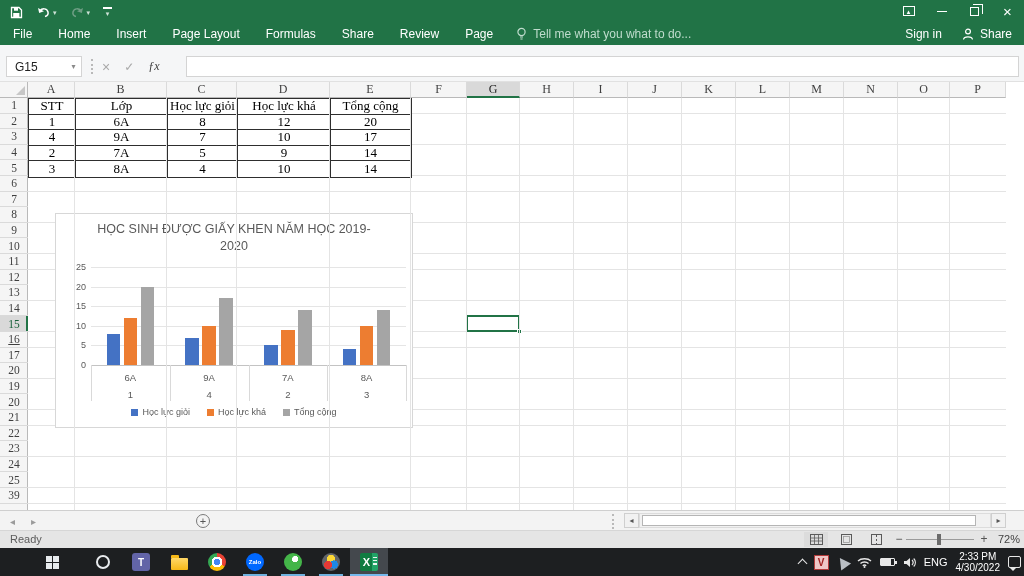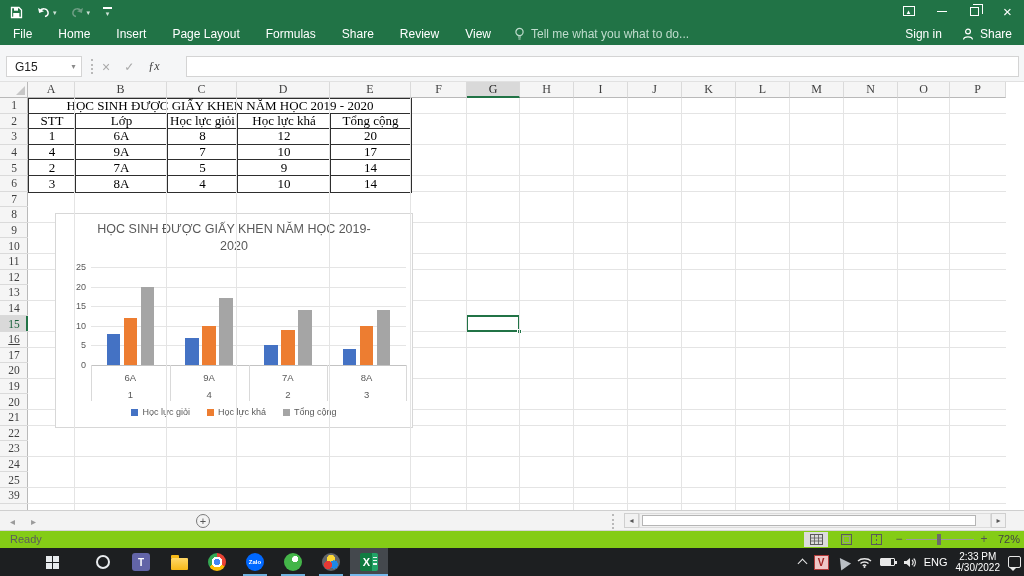--- a/index.html
+++ b/index.html
@@ -85,21 +85,21 @@
   .stab{display:flex;align-items:center;padding:0 13px;border-right:1px solid #c9c9c9;height:20px}
   .stab:first-child{border-left:1px solid #c9c9c9}
   .stab.active{background:#fff;font-weight:bold;color:#17603a;box-shadow:inset 0 -2px 0 #217346}
   .addsheet{position:absolute;left:196px;top:3px;width:14px;height:14px;border:1px solid #7a7a7a;border-radius:50%;display:flex;align-items:center;justify-content:center;font-size:11px;color:#555;line-height:1}
   .hs-left{position:absolute;left:624px;top:2px;width:15px;height:15px;background:#f1f1f1;border:1px solid #cfcfcf;display:flex;align-items:center;justify-content:center;font-size:8px;color:#555}
   .hs-track{position:absolute;left:639px;top:2px;width:352px;height:15px;background:#f1f1f1;border:1px solid #dcdcdc}
   .hs-thumb{position:absolute;left:2px;top:1px;width:334px;height:11px;background:#fff;border:1px solid #b5b5b5}
   .hs-right{position:absolute;left:991px;top:2px;width:15px;height:15px;background:#f1f1f1;border:1px solid #cfcfcf;display:flex;align-items:center;justify-content:center;font-size:8px;color:#555}
 
   
-  .statusbar{position:absolute;top:530px;left:0;right:0;height:18px;background:#84cc16;border-top:1px solid #d6d6d6;font-size:11px;color:#5c5c5c}
+  .statusbar{position:absolute;top:530px;left:0;right:0;height:18px;background:#e5e5e5;border-top:1px solid #d6d6d6;font-size:11px;color:#5c5c5c}
   .sb-ready{position:absolute;left:10px;top:2px}
   .views{position:absolute;left:804px;top:1px;display:flex;gap:6px;align-items:center}
   .view-btn{width:24px;height:15px;display:flex;align-items:center;justify-content:center}
   .view-btn.active{background:#dcdcdc}
   .zoom-minus{position:absolute;left:893px;top:1px;width:12px;text-align:center;color:#555;font-size:12px}
   .zoom-track{position:absolute;left:906px;top:8px;width:68px;border-top:1px solid #9b9b9b}
   .zoom-handle{position:absolute;left:937px;top:3px;width:4px;height:11px;background:#6b6b6b}
   .zoom-plus{position:absolute;left:978px;top:1px;width:12px;text-align:center;color:#555;font-size:12px}
   .zoom-pct{position:absolute;left:992px;top:2px;width:28px;text-align:right;color:#444}
 
@@ -190,21 +190,21 @@
     </div>
     <div class="tabrow">
       <span id="ribbon-tabs" style="display:flex;height:23px">
           <div class="rtab">File</div>
           <div class="rtab">Home</div>
           <div class="rtab">Insert</div>
           <div class="rtab">Page Layout</div>
           <div class="rtab">Formulas</div>
           <div class="rtab">Share</div>
           <div class="rtab">Review</div>
-          <div class="rtab">View</div>
+          <div class="rtab">Page</div>
         </span>
       <span class="tellme">
         <svg width="11" height="13">
             <circle cx="5.5" cy="5" r="3.6" fill="none" stroke="#bfdccd" stroke-width="1.2"></circle>
             <path d="M4 10 h3 M4.4 12 h2.2" stroke="#bfdccd" stroke-width="1.2"></path>
           </svg>
         <span>Tell me what you what to do...</span>
       </span>
       <span class="account">
         <span>Sign in</span>
@@ -277,21 +277,20 @@
         <div class="rowh" style="top: 312px; height: 15.6px;">21</div>
         <div class="rowh" style="top: 327.6px; height: 15.6px;">22</div>
         <div class="rowh" style="top: 343.2px; height: 15.6px;">23</div>
         <div class="rowh" style="top: 358.8px; height: 15.6px;">24</div>
         <div class="rowh" style="top: 374.4px; height: 15.6px;">25</div>
         <div class="rowh" style="top: 390px; height: 15.6px;">39</div>
       </div>
     <div class="cells" id="cells">
 
       <div class="sheet-table" id="sheet-table">
-        <div class="st-title">HỌC SINH ĐƯỢC GIẤY KHEN NĂM HỌC 2019 - 2020</div>
       <div class="st-row">
             <div class="st-cell" style="width: 47px;">STT</div>
             <div class="st-cell" style="width: 92px;">Lớp</div>
             <div class="st-cell" style="width: 70px;">Học lực giỏi</div>
             <div class="st-cell" style="width: 93px;">Học lực khá</div>
             <div class="st-cell" style="width: 79px;">Tổng cộng</div>
           </div>
           <div class="st-row">
             <div class="st-cell" style="width: 47px;">1</div>
             <div class="st-cell" style="width: 92px;">6A</div>

